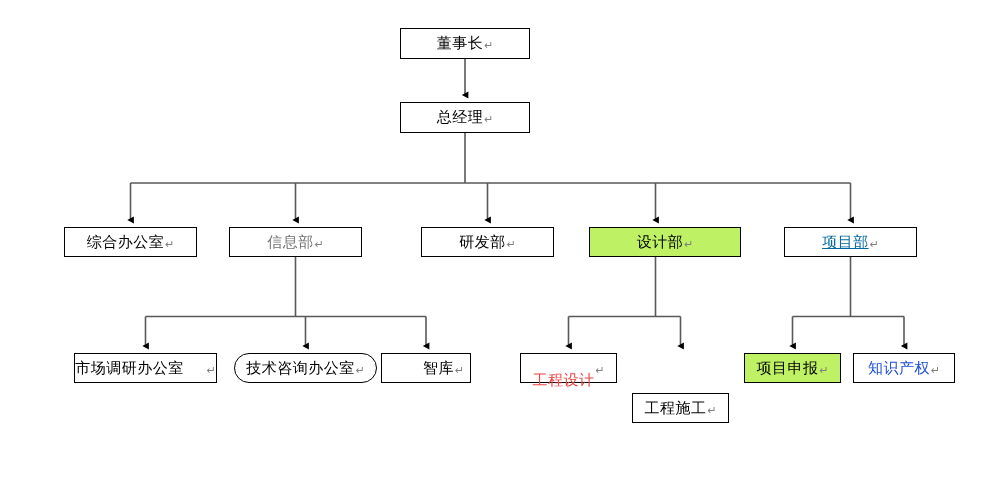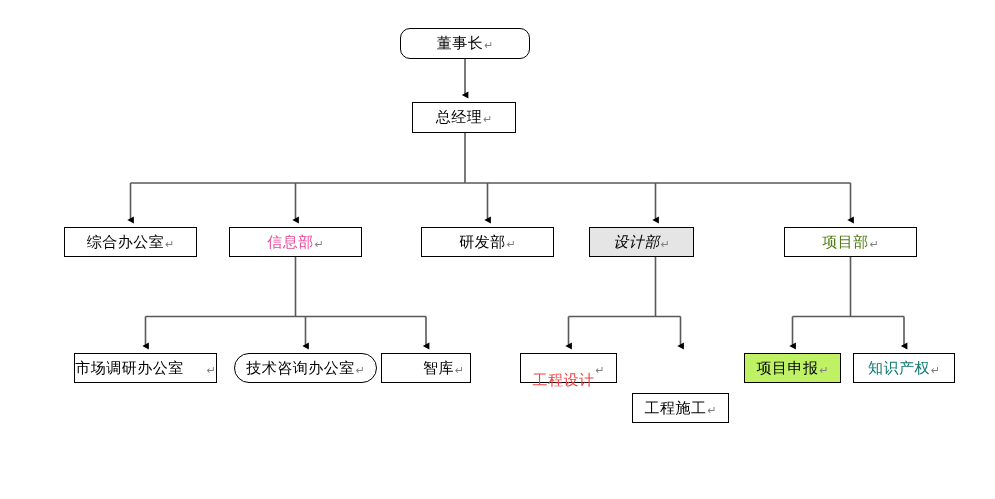--- a/index.html
+++ b/index.html
@@ -79,46 +79,46 @@
         <path d="M568.5,316.52 L568.5,346" stroke="#595959" marker-end="url(#arrow)"></path>
         <path d="M680.5,316.52 L680.5,346" stroke="#595959" marker-end="url(#arrow)"></path>
         <path d="M850.5,257 L850.5,316.52" stroke="#595959"></path>
         <path d="M792.5,316.52 L904,316.52" stroke="#595959"></path>
         <path d="M792.5,316.52 L792.5,346" stroke="#595959" marker-end="url(#arrow)"></path>
         <path d="M904,316.52 L904,346" stroke="#595959" marker-end="url(#arrow)"></path>
       </g>
   </svg>
 
   <div id="nodes">
-      <div class="node" style="left: 400px; top: 28px; width: 130px; height: 31px; border-color: rgb(0, 0, 0); background: rgb(255, 255, 255); border-radius: 10px;">
+      <div class="node" style="left: 400px; top: 28px; width: 130px; height: 31px; border-color: rgb(0, 0, 0); background: rgb(255, 255, 255);">
         <span class="node-label" style="color: rgb(0, 0, 0);">董事长</span>
         <span class="pilcrow">↵</span>
       </div>
-      <div class="node" style="left: 412px; top: 102px; width: 104px; height: 31px; border-color: rgb(0, 0, 0); background: rgb(255, 255, 255);">
+      <div class="node" style="left: 400px; top: 102px; width: 130px; height: 31px; border-color: rgb(0, 0, 0); background: rgb(255, 255, 255);">
         <span class="node-label" style="color: rgb(0, 0, 0);">总经理</span>
         <span class="pilcrow">↵</span>
       </div>
       <div class="node" style="left: 64px; top: 227px; width: 133px; height: 30px; border-color: rgb(0, 0, 0); background: rgb(255, 255, 255);">
         <span class="node-label" style="color: rgb(0, 0, 0);">综合办公室</span>
         <span class="pilcrow">↵</span>
       </div>
       <div class="node" style="left: 229px; top: 227px; width: 133px; height: 30px; border-color: rgb(0, 0, 0); background: rgb(255, 255, 255);">
-        <span class="node-label" style="color: #ec4899;">信息部</span>
+        <span class="node-label" style="color: #737373;">信息部</span>
         <span class="pilcrow">↵</span>
       </div>
       <div class="node" style="left: 421px; top: 227px; width: 133px; height: 30px; border-color: rgb(0, 0, 0); background: rgb(255, 255, 255);">
         <span class="node-label" style="color: rgb(0, 0, 0);">研发部</span>
         <span class="pilcrow">↵</span>
       </div>
-      <div class="node" style="left: 589px; top: 227px; width: 105px; height: 30px; border-color: rgb(0, 0, 0); background: #e5e5e5; font-style: italic;">
+      <div class="node" style="left: 589px; top: 227px; width: 152px; height: 30px; border-color: rgb(0, 0, 0); background: #bef264;">
         <span class="node-label" style="color: rgb(0, 0, 0);">设计部</span>
         <span class="pilcrow">↵</span>
       </div>
       <div class="node" style="left: 784px; top: 227px; width: 133px; height: 30px; border-color: rgb(0, 0, 0); background: rgb(255, 255, 255);">
-        <span class="node-label" style="color: #4d7c0f;">项目部</span>
+        <span class="node-label" style="color: #0369a1; text-decoration: underline;">项目部</span>
         <span class="pilcrow">↵</span>
       </div>
       <div class="node" style="left: 74px; top: 353px; width: 143px; height: 30px; border-color: rgb(0, 0, 0); background: rgb(255, 255, 255); gap: 22px;">
         <span class="node-label" style="color: rgb(0, 0, 0);">市场调研办公室</span>
         <span class="pilcrow">↵</span>
       </div>
       <div class="node" style="left: 234px; top: 353px; width: 143px; height: 30px; border-color: rgb(0, 0, 0); background: rgb(255, 255, 255); border-radius: 15px;">
         <span class="node-label" style="color: rgb(0, 0, 0);">技术咨询办公室</span>
         <span class="pilcrow">↵</span>
       </div>
@@ -132,17 +132,17 @@
       </div>
       <div class="node" style="left: 632px; top: 353px; width: 97px; height: 30px; border-color: rgb(0, 0, 0); background: rgb(255, 255, 255); margin-top: 40px;">
         <span class="node-label" style="color: rgb(0, 0, 0);">工程施工</span>
         <span class="pilcrow">↵</span>
       </div>
       <div class="node" style="left: 744px; top: 353px; width: 97px; height: 30px; border-color: rgb(0, 0, 0); background: #bef264;">
         <span class="node-label" style="color: rgb(0, 0, 0);">项目申报</span>
         <span class="pilcrow">↵</span>
       </div>
       <div class="node" style="left: 853px; top: 353px; width: 102px; height: 30px; border-color: rgb(0, 0, 0); background: rgb(255, 255, 255);">
-        <span class="node-label" style="color: #0f766e;">知识产权</span>
+        <span class="node-label" style="color: #1d4ed8;">知识产权</span>
         <span class="pilcrow">↵</span>
       </div>
     </div>
 </div>
 
 </body></html>

